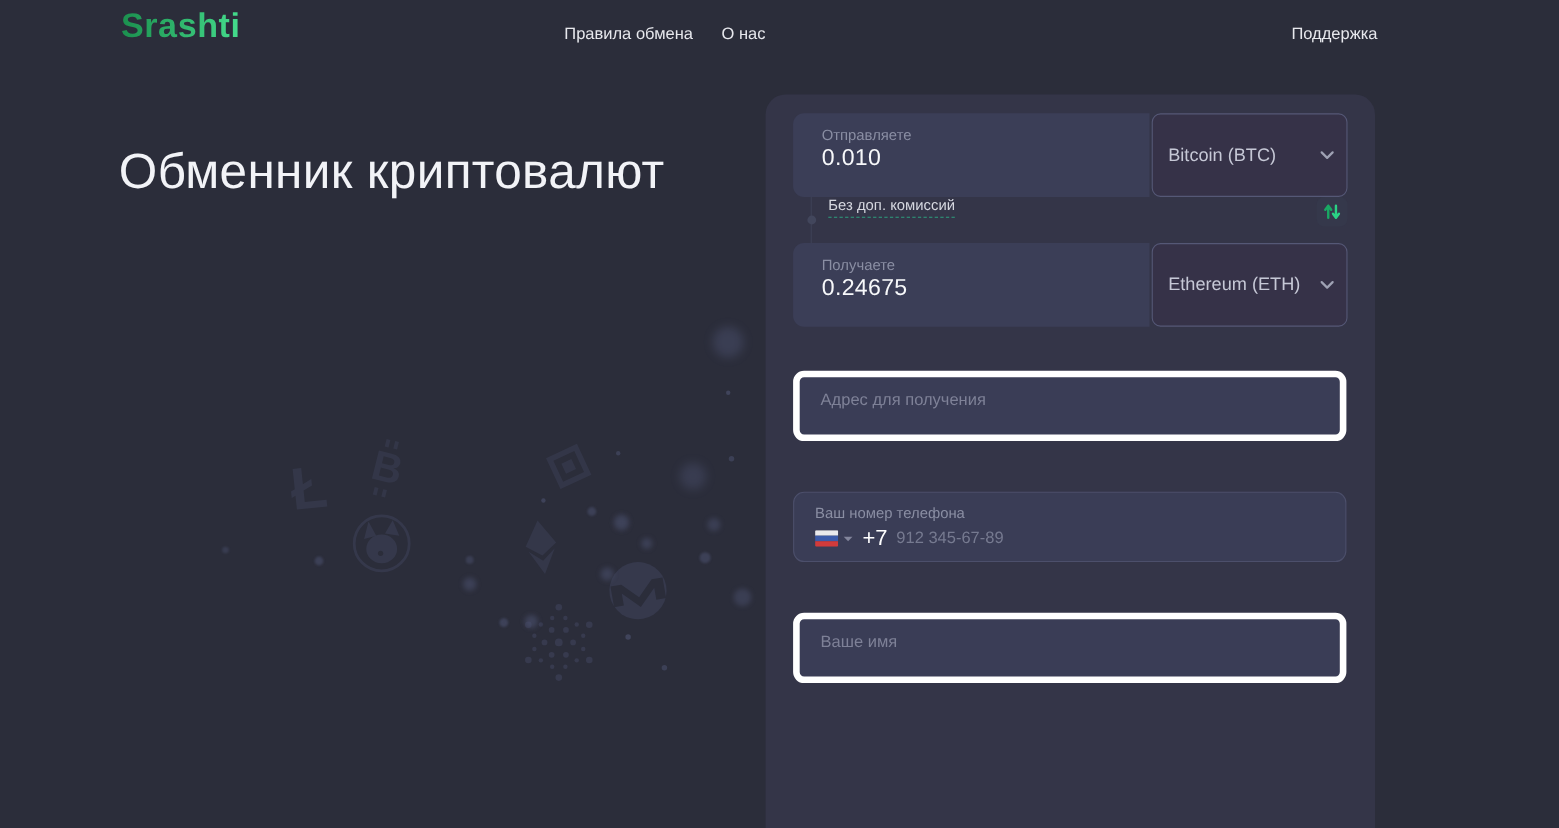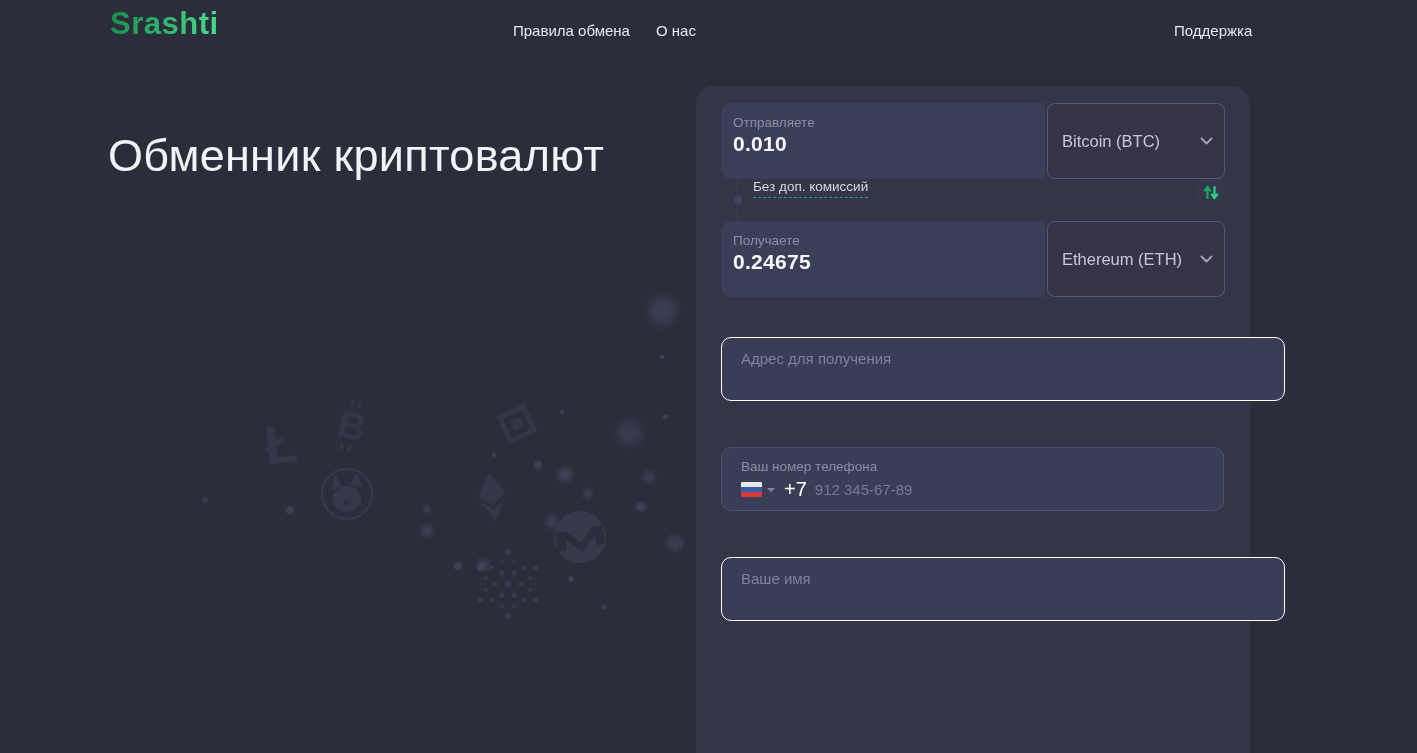--- a/index.html
+++ b/index.html
@@ -20,39 +20,39 @@
 
   
   .hero-title { position:absolute; left:108px; top:130px; font-size:45px; font-weight:500; color:#f2f3f7; letter-spacing:0.3px; }
   .hero-sub { position:absolute; left:110px; top:205px; font-size:29px; line-height:40px; color:#575b7d; font-weight:400; }
 
   
   .panel { position:absolute; left:696px; top:86px; width:554px; height:700px; background:#343548; border-radius:18px; }
 
   .amount-group { display:flex; margin:0 25px; height:76px; }
   .amount-group.first { margin-top:17px; }
-  .amount-box { flex:1; background:#3b3e57; border-radius:10px 0 0 10px; padding:12px 16px 0 12px; cursor:text; }
+  .amount-box { flex:1; background:#3b3e57; border-radius:10px 0 0 10px; padding:12px 16px 0 26px; cursor:text; }
   .field-label { display:block; font-size:13.5px; color:#8a8ea3; margin-bottom:2px; }
   .amount-input { width:100%; background:transparent; border:none; outline:none; color:#f7f8fa;
-                  font-size:21px; font-weight:700; font-family:inherit; letter-spacing:0.3px; padding:0; }
+                  font-size:21px; font-weight:400; font-family:inherit; letter-spacing:0.3px; padding:0; }
   .currency-wrap { position:relative; width:178px; margin-left:2px; }
   .currency-select { width:100%; height:100%; background:#363248; border:1px solid #555876; border-radius:8px;
                      color:#c6c8d6; font-size:16.5px; padding:0 32px 0 14px; appearance:none;
                      -webkit-appearance:none; -moz-appearance:none; outline:none; cursor:pointer; font-family:inherit; }
   .chevron { position:absolute; right:12px; top:50%; transform:translateY(-50%); pointer-events:none; line-height:0; }
 
   .connector-row { position:relative; margin:0 25px; height:42px; display:flex; align-items:flex-start; padding-left:32px; }
   .connector-row::before { content:""; position:absolute; left:16px; top:0; bottom:0; width:1px; background:#3e4156; }
   .connector-dot { position:absolute; left:12.5px; top:50%; transform:translateY(-50%);
                    width:8px; height:8px; border-radius:50%; background:#42465c; }
   .fee-note { font-size:13.5px; color:#d6d8e0; border-bottom:1px dashed #2d9f7e; padding-bottom:3px; cursor:help; }
   .swap-btn { margin-left:auto; width:28px; height:27px; border-radius:7px; background:#35384b; border:none;
               display:flex; align-items:center; justify-content:center; cursor:pointer; }
 
-  .text-field { display:block; width:564px; height:64px; margin:0 25px; background:#3a3d56; border:1px solid #ffffff;
+  .text-field { display:block; width:503px; height:64px; margin:0 25px; background:#3a3d56; border:6px solid #ffffff;
                 border-radius:10px; padding:12px 18px 0 19px; color:#e8e9ee; font-size:15px; font-family:inherit;
                 resize:none; outline:none; }
   .text-field::placeholder { color:#7e8197; opacity:1; }
   .mt40 { margin-top:40px; } .mt46 { margin-top:46px; }
 
   .phone-field { width:503px; height:64px; margin:46px 25px 0 25px; background:#3a3d56; border:1px solid #4c4f6b;
                  border-radius:10px; padding:11px 18px 0 19px; cursor:text; }
   .phone-row { display:flex; align-items:center; margin-top:4px; }
   .flag { width:21px; height:15px; display:flex; flex-direction:column; border-radius:1px; overflow:hidden; cursor:pointer; }
   .flag div { flex:1; }

